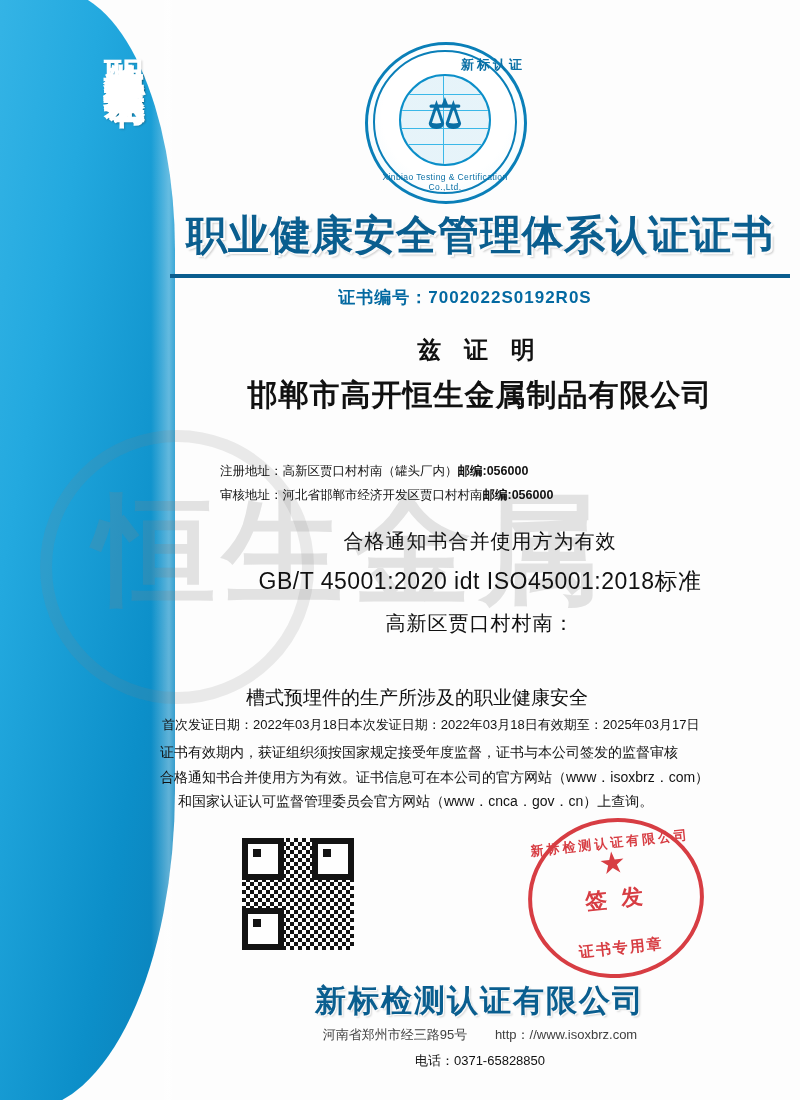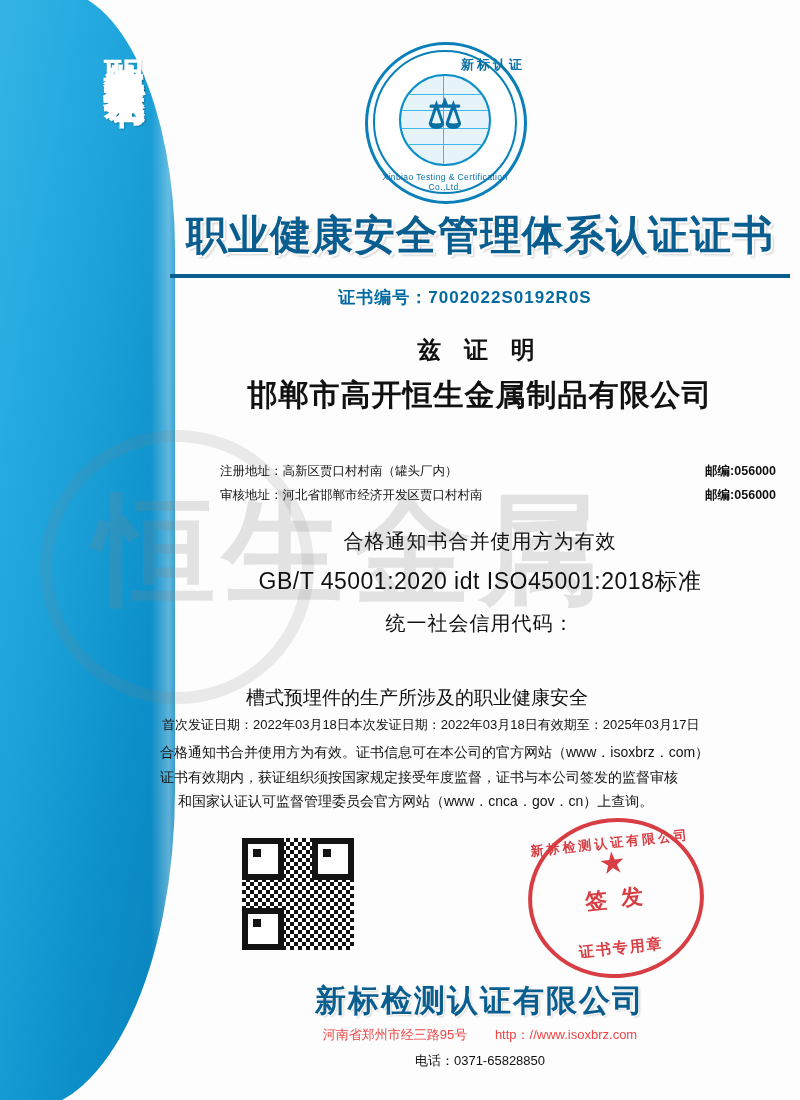--- a/index.html
+++ b/index.html
@@ -257,21 +257,20 @@
     position: absolute;
     left: 60px;
     top: 460px;
     width: 560px;
     font-size: 12.5px;
     color: #111;
     line-height: 1.9;
   }
   .addr-row {
     display: flex;
-    justify-content: space-between;
   }
   .addr-left { white-space: nowrap; }
   .addr-right { white-space: nowrap; padding-right: 4px; font-weight: bold; }
 
   .std-line1 {
     position: absolute;
     left: 0;
     top: 528px;
     width: 640px;
     text-align: center;
@@ -432,21 +431,21 @@
     letter-spacing: 2px;
     text-shadow: 1px 1px 0 rgba(255,255,255,0.9), 2px 2px 2px rgba(0,0,0,0.15);
   }
   .issuer-addr {
     position: absolute;
     left: 0;
     top: 1026px;
     width: 640px;
     text-align: center;
     font-size: 13px;
-    color: #ef4444;
+    color: #404040;
   }
   .issuer-addr .site { margin-left: 24px; }
   .issuer-tel {
     position: absolute;
     left: 0;
     top: 1052px;
     width: 640px;
     text-align: center;
     font-size: 13px;
     color: #111;
@@ -507,38 +506,38 @@
           <span>审核地址：</span><span>河北省邯郸市经济开发区贾口村村南</span>
         </div>
         <div class="addr-right">
           <span>邮编:</span><span>056000</span>
         </div>
       </div>
     </div>
 
     <div class="std-line1">合格通知书合并使用方为有效</div>
     <div class="std-line2">GB/T 45001:2020  idt  ISO45001:2018标准</div>
-    <div class="scope-label">统一社会信用代码：</div>
+    <div class="scope-label">高新区贾口村村南：</div>
     <div class="scope-line1">槽式预埋件的生产所涉及的职业健康安全</div>
 
     <div class="date-row">
       <div>
         <span>首次发证日期：</span><span>2022年03月18日</span>
       </div>
       <div>
         <span>本次发证日期：</span><span>2022年03月18日</span>
       </div>
       <div>
         <span>有效期至：</span><span>2025年03月17日</span>
       </div>
     </div>
 
     <div class="note">
+      <div>证书有效期内，获证组织须按国家规定接受年度监督，证书与本公司签发的监督审核</div>
       <div>合格通知书合并使用方为有效。证书信息可在本公司的官方网站（www．isoxbrz．com）</div>
-      <div>证书有效期内，获证组织须按国家规定接受年度监督，证书与本公司签发的监督审核</div>
       <div>和国家认证认可监督管理委员会官方网站（www．cnca．gov．cn）上查询。</div>
     </div>
 
     <div class="qr">
       <div class="finder f1">
           <i></i>
         </div>
       <div class="finder f2">
           <i></i>
         </div>

